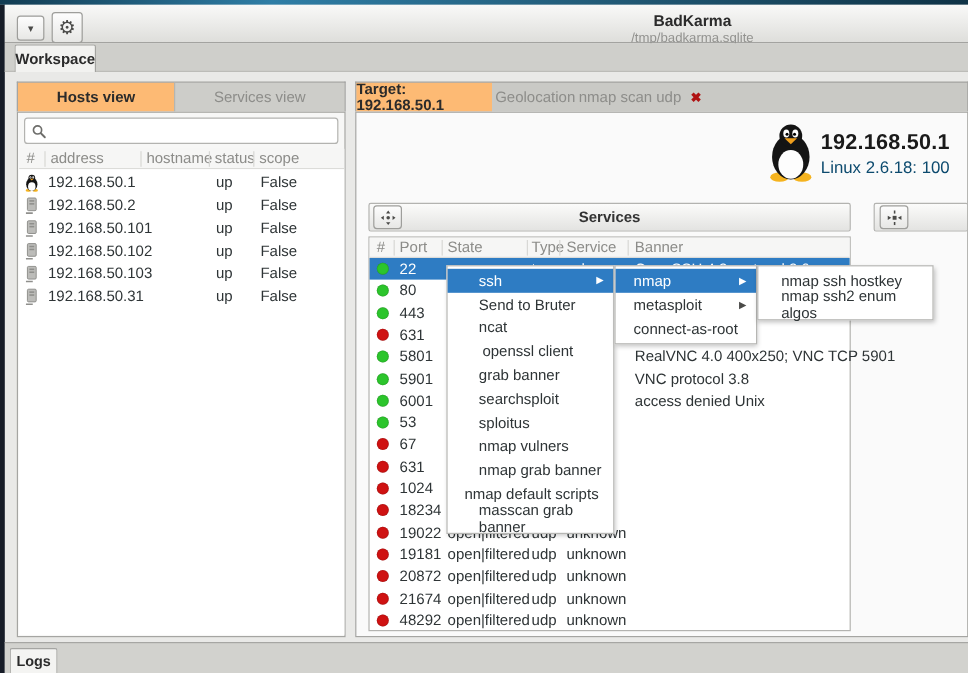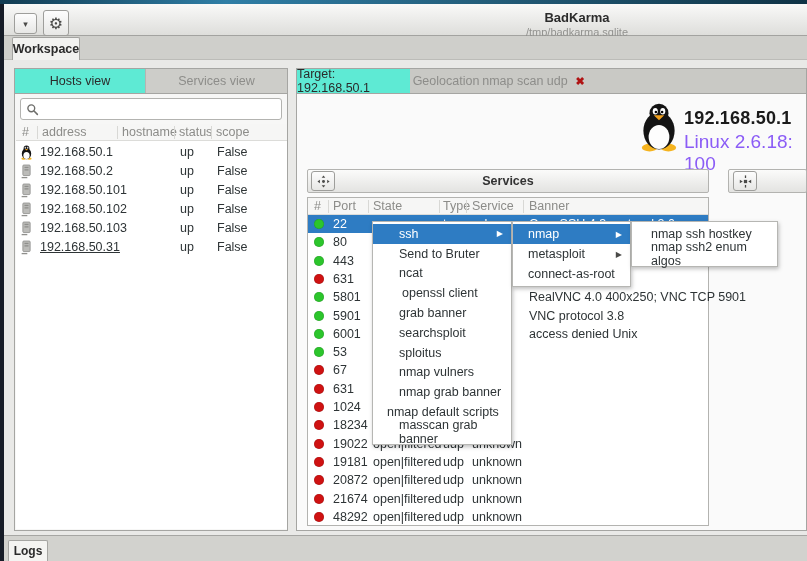--- a/index.html
+++ b/index.html
@@ -29,41 +29,41 @@
   .ws-strip { left:4px; top:36px; width:803px; height:24px; background:#cfcfcb;
       border-bottom:1px solid #bcbcb8; }
   .ws-tab { left:12px; top:37px; width:68px; height:23px; background:#f2f2f0;
       border:1px solid #a3a3a0; border-bottom:none; border-radius:2px 2px 0 0;
       font-size:12.5px; font-weight:600; color:#2b2b2b; display:flex; align-items:center;
       justify-content:center; }
 
   
   .panel-tabs { height:25px; background:#c9c9c5; border:1px solid #a5a5a2; border-bottom:none; display:flex; }
   .ptab { font-size:12.5px; display:flex; align-items:center; justify-content:center; }
-  .ptab.active { background:#5eead4; color:#2b2b2b; font-weight:400; }
+  .ptab.active { background:#fdba74; color:#2b2b2b; font-weight:700; }
   .ptab.inactive { background:#cdcdc9; color:#8d8d8a; border-left:1px solid #b5b5b1; }
 
   .left-panel-body { left:14px; top:93px; width:274px; height:438px; background:#f7f7f6;
       border:1px solid #a5a5a2; }
   .search-box { left:5px; top:4px; width:262px; height:22px; background:#fff;
       border:1px solid #b3b3b0; border-radius:3px; display:flex; align-items:center; padding-left:5px; }
   .search-box input { border:none; outline:none; flex:1; font-size:12px; background:transparent; margin-left:5px; font-family:"Liberation Sans",sans-serif;}
 
   .tbl-header { background:#f6f6f5; border-bottom:1px solid #dcdcd9; color:#8c8c89; font-size:12.5px; }
   .tbl-header span { position:absolute; top:0; line-height:17px; }
   .vsep { position:absolute; top:2px; width:1px; height:13px; background:#d8d8d5; }
 
   .host-row { position:absolute; left:0; width:100%; height:19px; font-size:12.5px; color:#2e3436; }
   .host-row span { position:absolute; line-height:19px; }
 
   .right-panel-body { left:296px; top:93px; width:511px; height:438px; background:#fafafa;
       border:1px solid #a5a5a2; }
 
   .os-ip { font-size:18px; font-weight:bold; color:#1a1a1a; letter-spacing:.2px; }
-  .os-name { font-size:19px; color:#8b5cf6; margin-top:2px; }
+  .os-name { font-size:14px; color:#0c4a6e; margin-top:2px; }
 
   .svc-band { background:linear-gradient(#fbfbfa,#e3e3e1); border:1px solid #b3b3b0;
       border-radius:2px; }
   .svc-title { font-size:12.5px; font-weight:bold; color:#333; }
 
   .svc-table { background:#fff; border:1px solid #b3b3b0; }
   .svc-row { position:absolute; left:0; width:100%; height:18.3px; font-size:12.5px; color:#2e3436; }
   .svc-row span { position:absolute; line-height:18.3px; white-space:nowrap; }
   .svc-row.selected { background:#2e7cc3; color:#fff; }
   .dot { position:absolute; width:10px; height:10px; border-radius:50%; top:4px;
@@ -199,21 +199,21 @@
           <span style="left: 164px;">up</span>
           <span style="left: 201px;">False</span>
         </div>
         <div class="host-row" style="top: 97px;">
           <span style="left: 4px; top: 2px; width: 13px; height: 15px;"><svg width="100%" height="100%" viewBox="0 0 16 18">
               <rect x="3.5" y="1" width="9" height="13" rx="1.2" fill="#bcbcb9" stroke="#8f8f8c"></rect>
               <rect x="5.5" y="3.2" width="5" height="1.6" fill="#8f8f8c"></rect>
               <rect x="5.5" y="6.2" width="5" height="1.6" fill="#8f8f8c"></rect>
               <path d="M2 16.5 h7" stroke="#8f8f8c" stroke-width="1.6"></path>
             </svg></span>
-          <span style="left: 24px; text-decoration: underline;">192.168.50.31</span>
+          <span style="left: 24px;">192.168.50.31</span>
           <span style="left: 106px;"></span>
           <span style="left: 164px;">up</span>
           <span style="left: 201px;">False</span>
         </div>
       </div>
   </div>
 
   <div class="abs panel-tabs" style="left:296px; top:68px; width:511px;">
     <div class="ptab active" style="width:113px;">Target: 192.168.50.1</div>
     <div class="ptab inactive" style="width:72px; border-left:none; background:transparent;">Geolocation</div>

